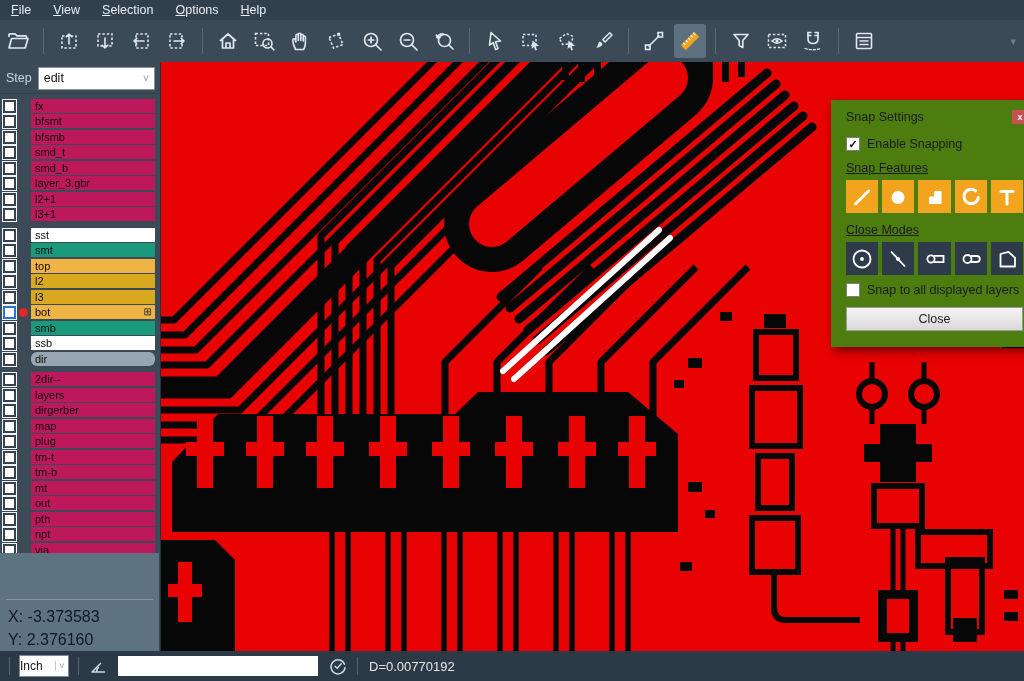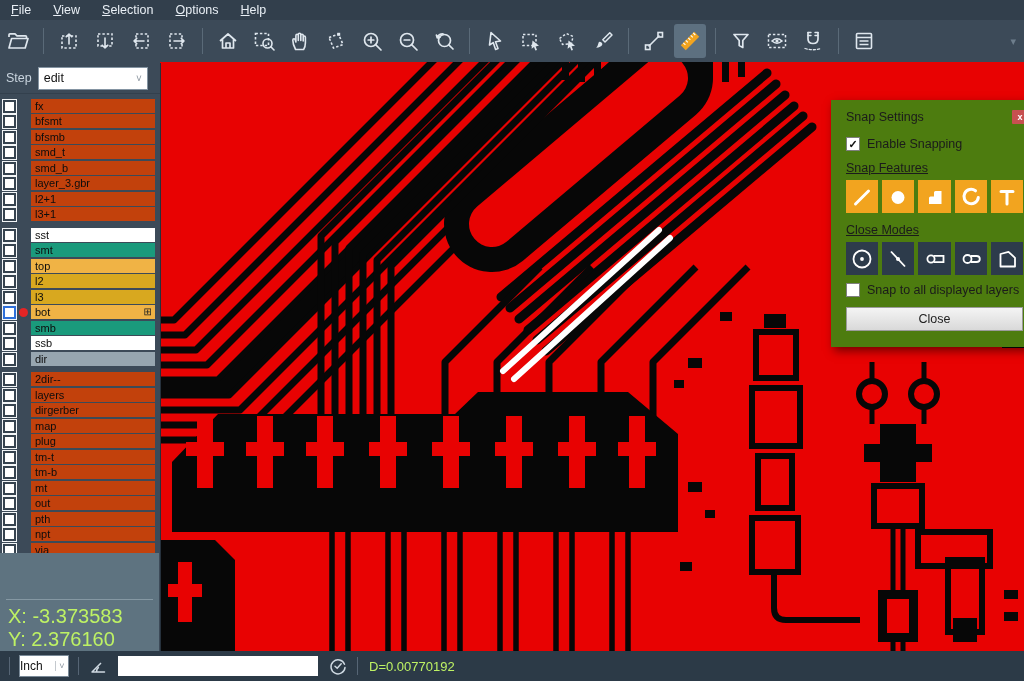--- a/index.html
+++ b/index.html
@@ -17,43 +17,43 @@
   .tbtn{width:32px;height:34px;margin:0 2px;display:flex;align-items:center;justify-content:center;border-radius:3px;}
   .tbtn.active{background:#5d7080;}
   .tsep{width:1px;height:26px;background:#5a6a78;margin:0 7px;}
   .toolbar svg{display:block;}
   .overflow-chev{margin-left:auto;margin-right:8px;color:#6e7e8c;font-size:11px;}
   
   .sidebar{position:absolute;left:0;top:63px;width:160px;bottom:30px;background:#3c4a58;
            border-right:1px solid #26313c;z-index:4;}
   .steprow{height:30px;display:flex;align-items:center;border-bottom:1px solid #33404d;}
   .steplabel{color:#c9d4de;font-size:12.5px;margin:0 6px 0 6px;}
-  .stepdd{flex:1;margin-right:12px;height:21px;background:#fff;border:1px solid #8494a2;
+  .stepdd{flex:1;margin-right:5px;height:21px;background:#fff;border:1px solid #8494a2;
           display:flex;align-items:center;font-size:12.5px;color:#111;gap:20px;}
   .stepdd .val{flex:1;padding-left:5px;}
   .stepdd .chev{width:16px;color:#8a949e;font-size:10px;text-align:center;}
   .layer-groups{margin-top:4px;}
   .layer-group{margin-bottom:5px;}
   .layer-row{position:relative;height:15.5px;}
   .cb{position:absolute;left:3px;top:1.5px;width:9px;height:9px;background:#fff;
       border:2px solid #36434f;box-shadow:0 0 0 1px #f2f5f7;}
   .cb-active{border-color:#2e6fd9;}
   .dot{position:absolute;left:19px;top:3px;width:9px;height:9px;border-radius:50%;background:#e42525;}
   .bar{position:absolute;left:31px;right:5px;top:0.5px;height:14px;font-size:11px;color:#0d0d0d;
        line-height:14px;padding-left:4px;box-sizing:border-box;}
-  .c-cyan{background:#c2410c;}
+  .c-cyan{background:#be185d;}
   .c-white{background:#ffffff;}
   .c-teal{background:#1a9a7c;}
   .c-amber{background:#f0b345;}
   .c-gold{background:#d8a81f;}
-  .c-gray{background:#97a6b0;}
+  .c-gray{background:#97a6b0;border-radius:6px;}
   .grid-ic{position:absolute;right:3px;top:0;font-size:10px;color:#222;line-height:14px;}
   .coord-panel{position:absolute;left:0;right:1px;bottom:0;height:98px;background:#5e7380;}
   .coord-divider{position:absolute;left:6px;right:6px;top:46px;border-top:1px solid #8598a3;}
-  .coord-text{position:absolute;left:8px;top:52px;color:#bef264;font-size:20px;line-height:23px;}
+  .coord-text{position:absolute;left:8px;top:52px;color:#0f172a;font-size:16px;line-height:23px;}
   
   .canvas-wrap{position:absolute;left:160px;top:62px;width:864px;height:589px;z-index:1;background:#e80202;}
   
   .dialog{position:absolute;left:831px;top:100px;width:197px;height:237px;background:#4d7c0f;
           border:5px solid #4d7c0f;box-shadow:3px 4px 9px rgba(0,0,0,.5);z-index:10;font-size:12.5px;color:#1b1b1b;}
   .dlg-title{height:24px;line-height:24px;padding-left:10px;font-size:12.5px;color:#1b1b1b;position:relative;}
   .dlg-close{position:absolute;right:5px;top:5px;width:16px;height:14px;background:#c75050;color:#fff;
              font-size:9px;font-weight:bold;text-align:center;line-height:14px;border-radius:1px;}
   .dlg-row{display:flex;align-items:center;padding:0 10px;margin-top:8px;}
   .chk{width:12px;height:12px;background:#fff;border:1px solid #7f7f7f;margin-right:7px;
@@ -66,21 +66,21 @@
                 border:1px solid #9b9b9b;text-align:center;line-height:22px;font-size:12.5px;color:#222;}
   
   .statusbar{position:absolute;left:0;bottom:0;width:1024px;height:30px;background:#2c3a47;
              display:flex;align-items:center;z-index:6;}
   .ssep{width:1px;height:18px;background:#566575;margin:0 9px;}
   .unit-dd{width:48px;height:20px;background:#fff;border:1px solid #7a8a98;display:flex;align-items:center;
            font-size:12px;color:#111;gap:12px;}
   .unit-dd .val{flex:1;text-align:center;}
   .unit-dd .chev{width:14px;border-left:1px solid #c4c9ce;color:#8a949e;font-size:9px;text-align:center;}
   .sinput{width:192px;height:20px;background:#fff;border:none;outline:none;font-size:12px;padding:0 4px;}
-  .dtext{color:#bef264;font-size:13px;margin-left:2px;}
+  .dtext{color:#e5e5e5;font-size:13px;margin-left:2px;}
 </style>
 </head>
 <body>
 
 <div class="menubar">
   <span class="mitem"><u>F</u>ile</span>
   <span class="mitem"><u>V</u>iew</span>
   <span class="mitem"><u>S</u>election</span>
   <span class="mitem"><u>O</u>ptions</span>
   <span class="mitem"><u>H</u>elp</span>

